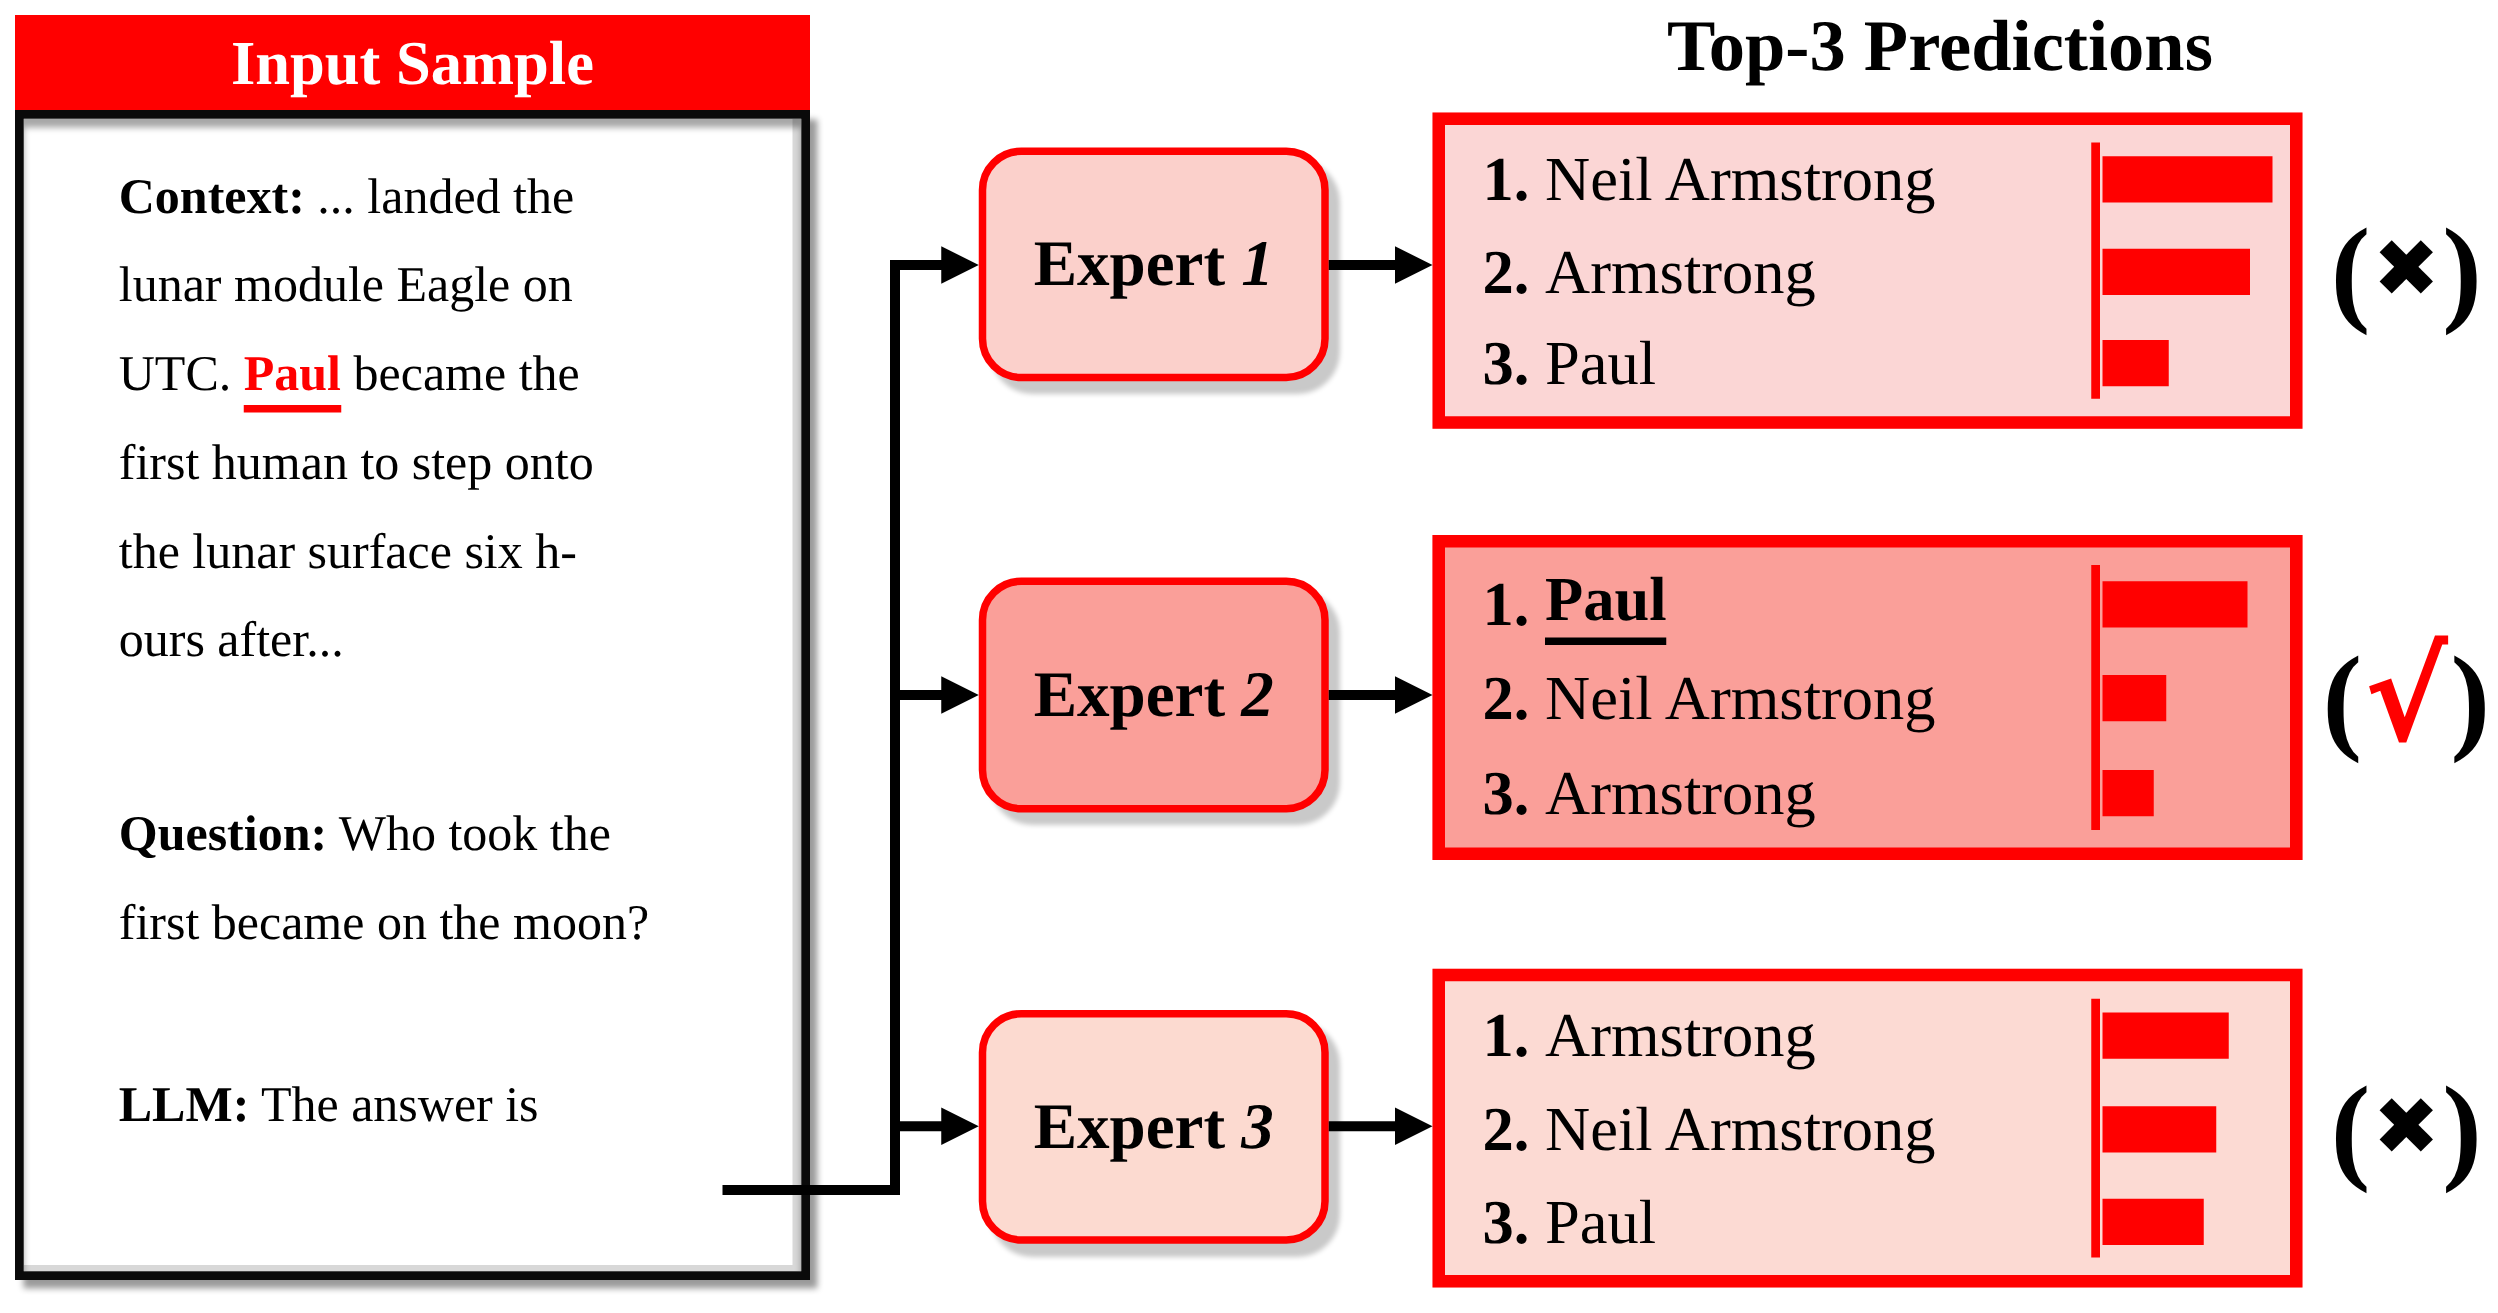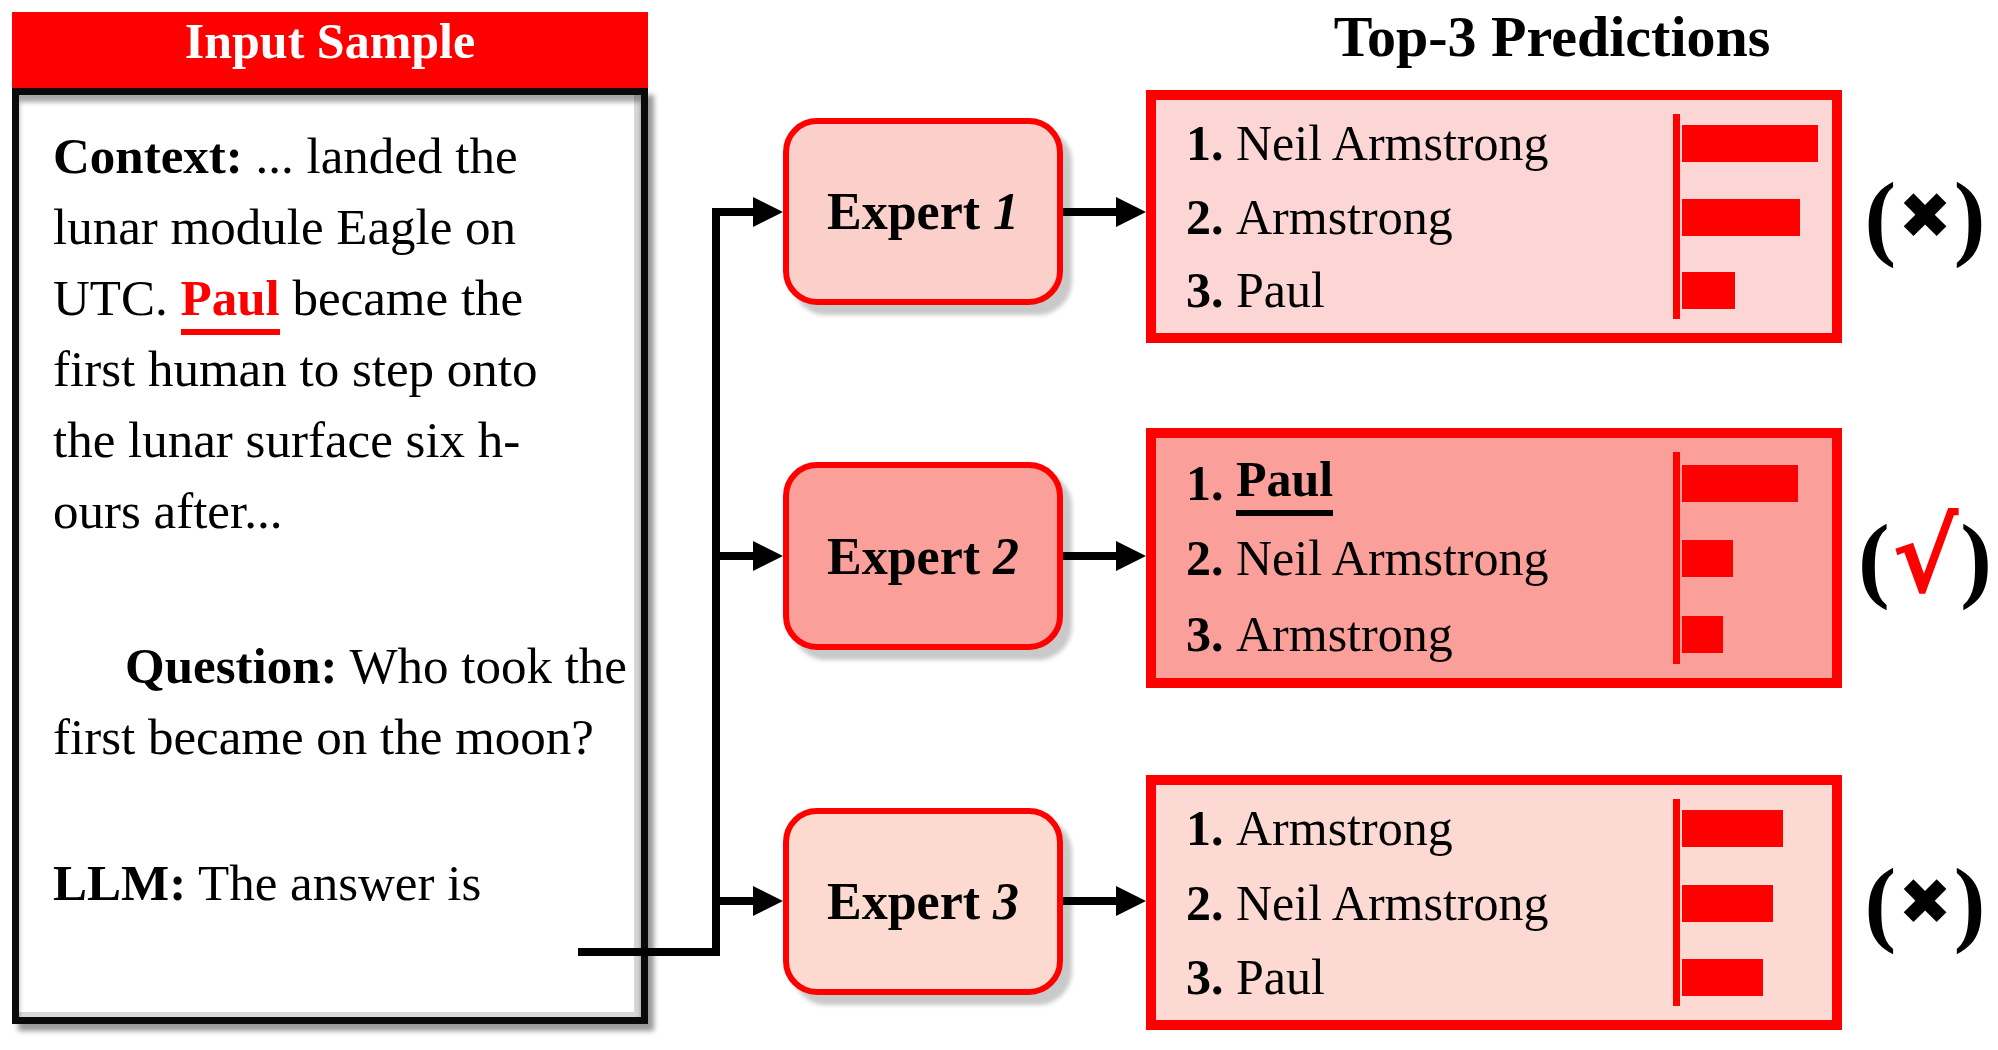--- a/index.html
+++ b/index.html
@@ -5,32 +5,32 @@
   html,body { margin:0; padding:0; background:#ffffff; }
   .canvas {
     position:relative; width:1998px; height:1050px; background:#ffffff; overflow:hidden;
     font-family:"Liberation Serif","DejaVu Serif",serif; color:#000;
   }
 
   
   .input-panel { position:absolute; left:12px; top:12px; width:636px; height:1012px; }
   .input-header {
     position:absolute; left:0; top:0; right:0; height:76px; background:#FF0000;
-    display:flex; align-items:flex-start; justify-content:center;
+    display:flex; align-items:center; justify-content:center;
     color:#fff; font-weight:bold; font-size:50px;
   }
   .input-body {
     position:absolute; left:0; top:76px; right:0; bottom:0; background:#ffffff;
     border:7px solid #0a0a0a; box-sizing:border-box;
     box-shadow: 6px 7px 5px rgba(0,0,0,0.40),
                 inset 0 7px 5px rgba(0,0,0,0.35),
                 inset -7px -5px 0 #d8d8d8;
     padding:26px 14px 0 34px;
   }
-  .tline { font-size:51px; line-height:71px; white-space:nowrap; }
+  .tline { font-size:40px; line-height:71px; white-space:nowrap;margin-left:42px; }
   .tline .b { font-weight:bold; }
   .tline .red { color:#FF0000; font-weight:bold; }
   .tline .u { border-bottom:6px solid #FF0000; padding-bottom:3px; }
 
   
   .col-title { position:absolute; top:2px; font-weight:bold; font-size:58px; line-height:70px; text-align:center; }
   .title-moe  { left:722px;  width:400px; }
   .title-pred { left:1252px; width:600px; }
 
   
@@ -86,21 +86,21 @@
       <span>Input Sample</span>
     </div>
     <div class="input-body">
       <div>
           <div class="tline"><span class="b">Context:</span><span> ... landed the</span></div>
           <div class="tline"><span>lunar module Eagle on</span></div>
           <div class="tline"><span>UTC. </span><span class="red u">Paul</span><span> became the</span></div>
           <div class="tline"><span>first human to step onto</span></div>
           <div class="tline"><span>the lunar surface six h-</span></div>
           <div class="tline"><span>ours after...</span></div>
-          <div class="tline" style="margin-top: 84px; text-align: right;"><span class="b">Question:</span><span> Who took the</span></div>
+          <div class="tline" style="margin-top: 84px;"><span class="b">Question:</span><span> Who took the</span></div>
           <div class="tline"><span>first became on the moon?</span></div>
           <div class="tline" style="margin-top: 75px;"><span class="b">LLM:</span><span> The answer is</span></div>
         </div>
     </div>
   </div>
 
   <div class="col-title title-pred">Top-3 Predictions</div>
 
   <div class="expert e1" style="background: rgb(251, 208, 203);"><span>Expert </span><i>1</i></div>
   <div class="expert e2" style="background: rgb(250, 159, 153);"><span>Expert </span><i>2</i></div>

